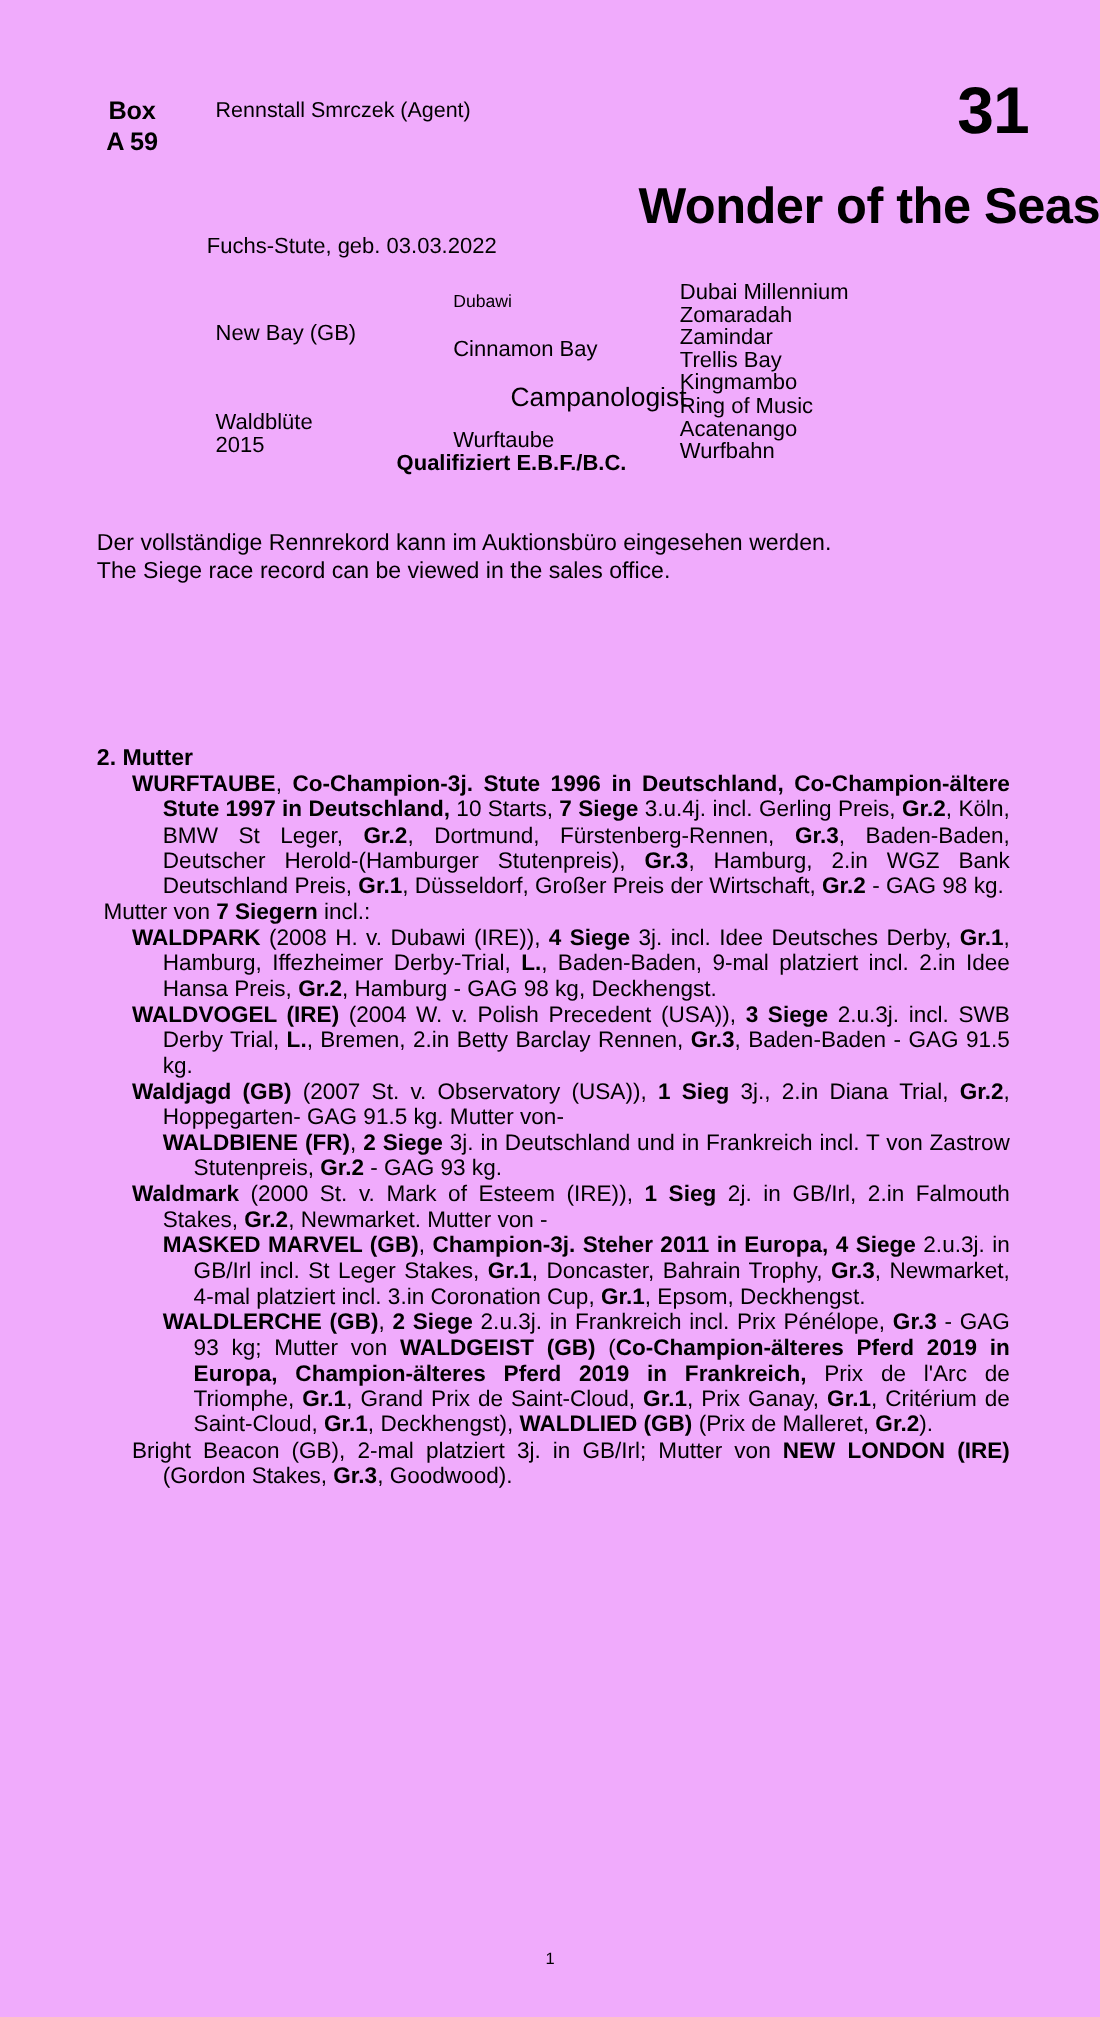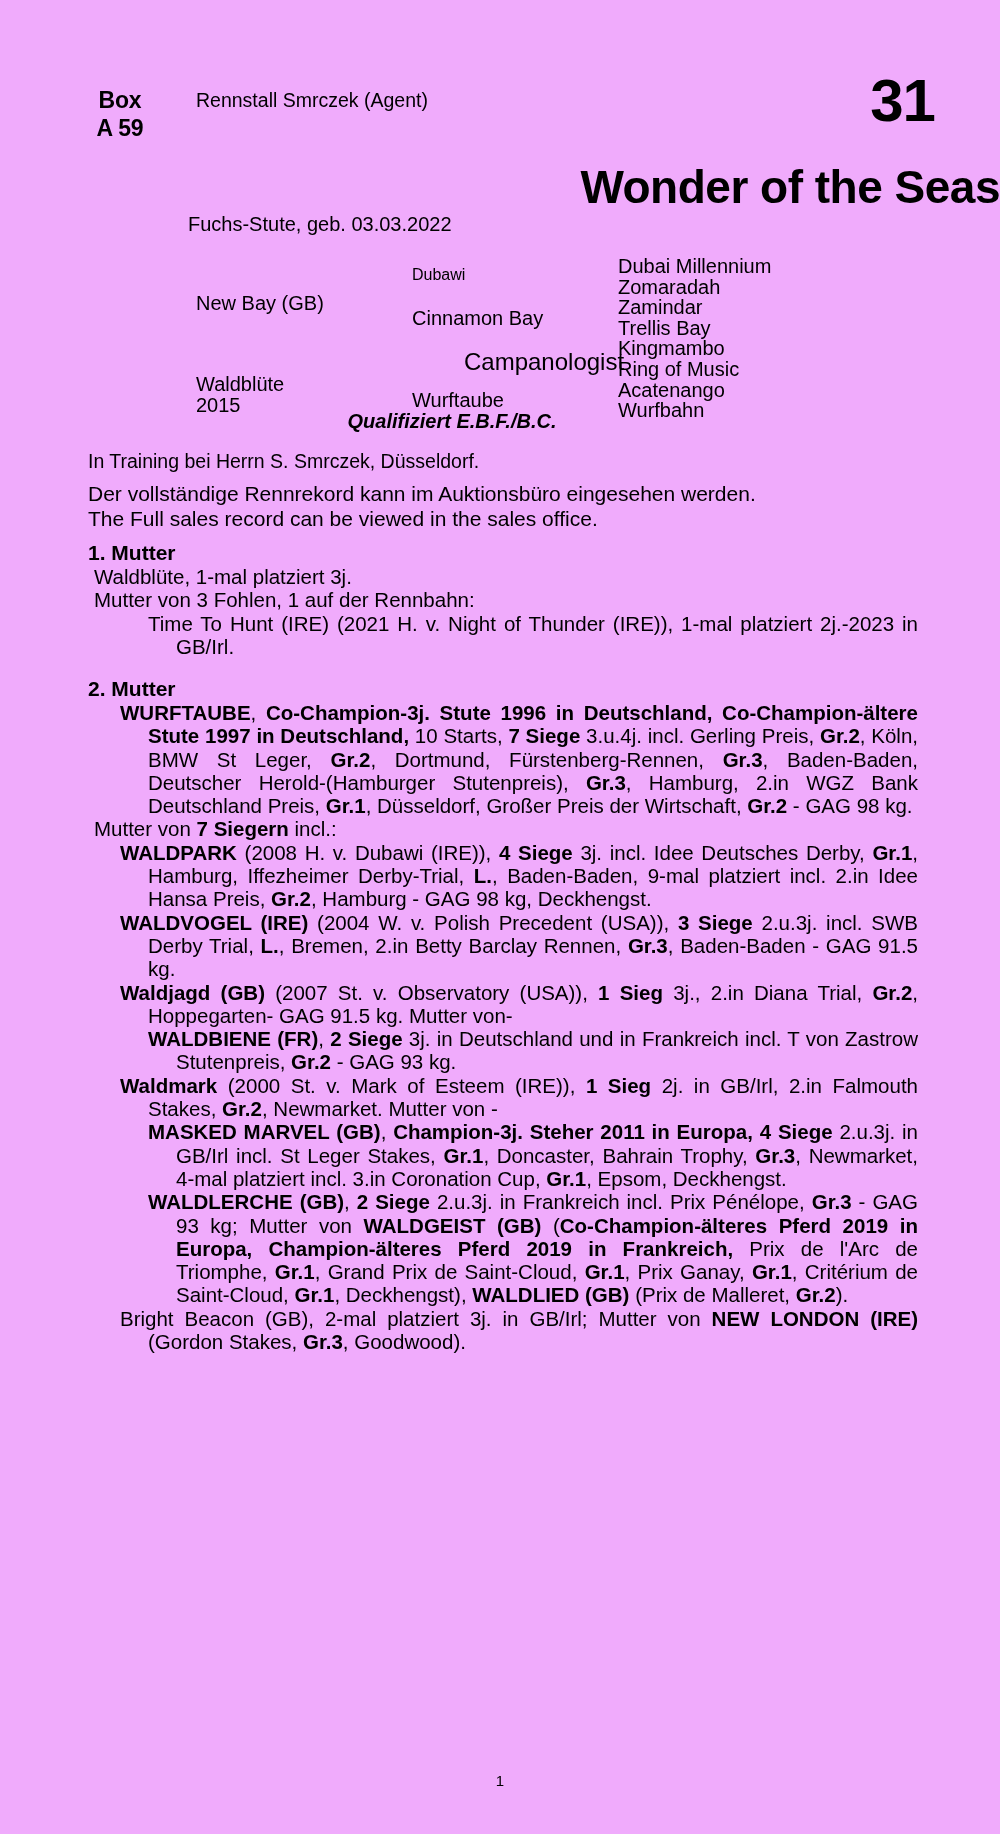--- a/index.html
+++ b/index.html
@@ -98,27 +98,26 @@
   .dam-name    { position: absolute; top: 117px; left: 0; font-size: 20px; white-space: nowrap;}
   .dam-year    { position: absolute; top: 138px; left: 0; font-size: 20px; white-space: nowrap;}
   .gs1         { position: absolute; top: 10px;  left: 0; font-size: 16px; white-space: nowrap;}
   .gs2         { position: absolute; top: 51px;  left: 0; font-size: 20px; white-space: nowrap;}
   .gs3         { position: absolute; top: 92px;  left: 12px; font-size: 24px; white-space: nowrap; margin-left: 40px;}
   .gs4         { position: absolute; top: 133px; left: 0; font-size: 20px; white-space: nowrap;}
 
   
   .qualified {
     position: absolute;
-    left: 3px;
+    left: 16px;
     top: 410px;
     width: 898px;
     text-align: center;
     font-size: 20px;
     font-weight: bold;
-    font-style: italic;
   }
 
   
   .note-training {
     position: absolute;
     left: 88px;
     top: 450px;
     font-size: 19.5px;
   }
   .note-record {
@@ -208,32 +207,25 @@
       <div class="ped-line ped-gp">Trellis Bay</div>
       <div class="ped-line ped-gp">Kingmambo</div>
       <div class="ped-line ped-gp">Ring of Music</div>
       <div class="ped-line ped-gp">Acatenango</div>
       <div class="ped-line ped-gp">Wurfbahn</div>
     </div>
   </div>
 
   <div class="qualified">Qualifiziert E.B.F./B.C.</div>
 
-  <div class="note-training">In Training bei Herrn S. Smrczek, Düsseldorf.</div>
   <div class="note-record">
     <div>Der vollständige Rennrekord kann im Auktionsbüro eingesehen werden.</div>
-    <div>The Full sales record can be viewed in the sales office.</div>
-  </div>
-
-  <div class="mutter1">
-    <div class="sec-heading">1. Mutter</div>
-    <div class="body-line ind-0">Waldblüte, 1-mal platziert 3j.</div>
-    <div class="body-line ind-0">Mutter von 3 Fohlen, 1 auf der Rennbahn:</div>
-    <div class="body-line ind-3 just">Time To Hunt (IRE) (2021 H. v. Night of Thunder (IRE)), 1-mal platziert 2j.-2023 in GB/Irl.</div>
-  </div>
+    <div>The Siege race record can be viewed in the sales office.</div>
+  </div>
+
 
   <div class="mutter2">
     <div class="sec-heading">2. Mutter</div>
     <div class="body-line ind-2 just"><b>WURFTAUBE</b>, <b>Co-Champion-3j. Stute 1996 in Deutschland, Co-Champion-ältere Stute 1997 in Deutschland,</b> 10 Starts, <b>7 Siege</b> 3.u.4j. incl. Gerling Preis, <b>Gr.2</b>, Köln, BMW St Leger, <b>Gr.2</b>, Dortmund, Fürstenberg-Rennen, <b>Gr.3</b>, Baden-Baden, Deutscher Herold-(Hamburger Stutenpreis), <b>Gr.3</b>, Hamburg, 2.in WGZ Bank Deutschland Preis, <b>Gr.1</b>, Düsseldorf, Großer Preis der Wirtschaft, <b>Gr.2</b> - GAG 98 kg.</div>
     <div class="body-line ind-0">Mutter von <b>7 Siegern</b> incl.:</div>
     <div>
       <div class="body-line ind-2 just"><b>WALDPARK</b> (2008 H. v. Dubawi (IRE)), <b>4 Siege</b> 3j. incl. Idee Deutsches Derby, <b>Gr.1</b>, Hamburg, Iffezheimer Derby-Trial, <b>L.</b>, Baden-Baden, 9-mal platziert incl. 2.in Idee Hansa Preis, <b>Gr.2</b>, Hamburg - GAG 98 kg, Deckhengst.</div>
       <div class="body-line ind-2 just"><b>WALDVOGEL (IRE)</b> (2004 W. v. Polish Precedent (USA)), <b>3 Siege</b> 2.u.3j. incl. SWB Derby Trial, <b>L.</b>, Bremen, 2.in Betty Barclay Rennen, <b>Gr.3</b>, Baden-Baden - GAG 91.5 kg.</div>
       <div class="body-line ind-2 just"><b>Waldjagd (GB)</b> (2007 St. v. Observatory (USA)), <b>1 Sieg</b> 3j., 2.in Diana Trial, <b>Gr.2</b>, Hoppegarten- GAG 91.5 kg. Mutter von-</div>
       <div class="body-line ind-3 just"><b>WALDBIENE (FR)</b>, <b>2 Siege</b> 3j. in Deutschland und in Frankreich incl. T von Zastrow Stutenpreis, <b>Gr.2</b> - GAG 93 kg.</div>

